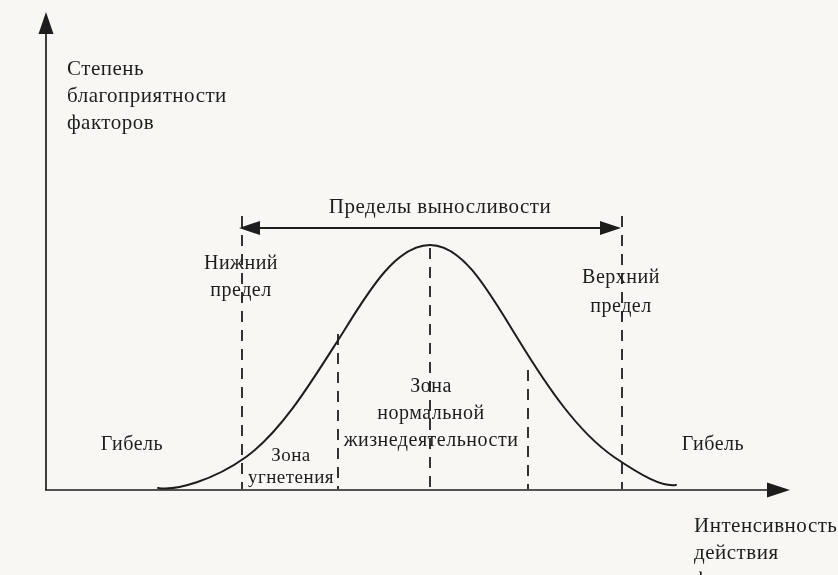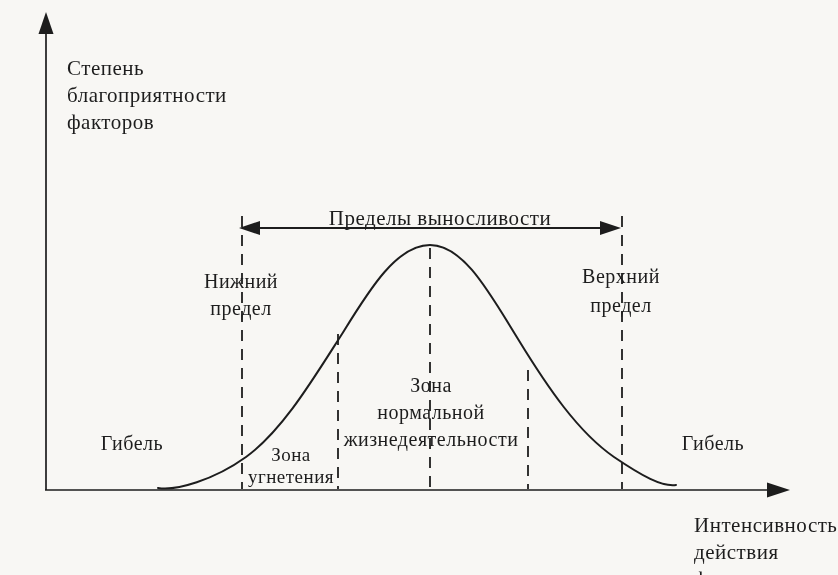--- a/index.html
+++ b/index.html
@@ -81,23 +81,23 @@
       <line x1="254" y1="228" x2="606" y2="228" stroke="#1d1d1d" stroke-width="1.8"></line>
       <polygon points="239,228 260,221 260,235" fill="#1d1d1d"></polygon>
       <polygon points="621,228 600,221 600,235" fill="#1d1d1d"></polygon>
     </g>
   </svg>
 
   <div class="lbl axis-label" style="left:67px; top:55px;">Степень
 благоприятности
 факторов</div>
 
-  <div class="lbl center axis-label" style="left:440px; top:193px;margin-top:12px;">Пределы выносливости</div>
+  <div class="lbl center axis-label" style="left:440px; top:193px;">Пределы выносливости</div>
 
-  <div class="lbl center" style="left:241px; top:268px; line-height:27px;">Нижний
+  <div class="lbl center" style="left:241px; top:249px; line-height:27px;">Нижний
 предел</div>
 
 
   <div class="lbl center" style="left:621px; top:262px; line-height:29px;">Верхний
 предел</div>
 
   <div class="lbl center" style="left:431px; top:372px; line-height:27px;">Зона
 нормальной
 жизнедеятельности</div>
 

